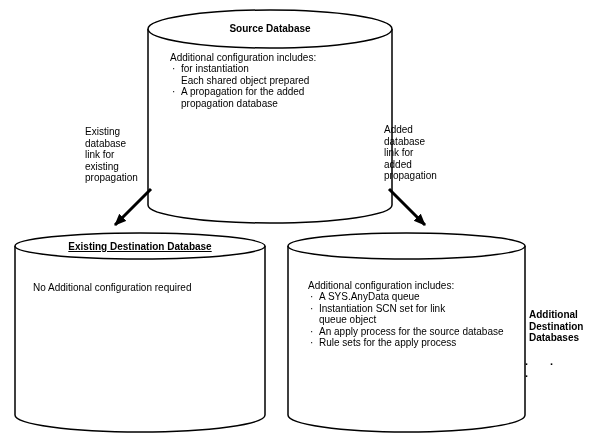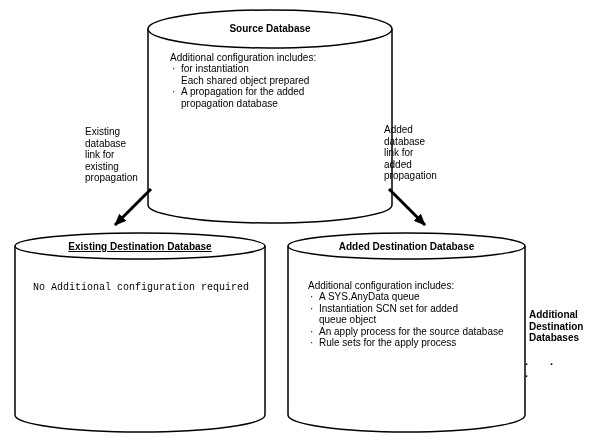--- a/index.html
+++ b/index.html
@@ -79,36 +79,35 @@
 
   <div class="link-label" style="left:384px; top:124px; width:75px;">
     <div>Added</div>
     <div>database</div>
     <div>link for</div>
     <div>added</div>
     <div>propagation</div>
   </div>
 
   <div class="ttl" style="left:15px; top:241px; width:250px;text-decoration:underline;">Existing Destination Database</div>
-  <div class="txt" style="left:33px; top:282px; width:220px;font-family:Liberation Mono, monospace;">No Additional configuration required</div>
+  <div class="txt" style="left:33px; top:282px; width:220px;">No Additional configuration required</div>
 
-  <div class="ttl" style="left:288px; top:241px; width:237px;">Added Destination Database</div>
 
   <div class="txt cfg" style="left:308px; top:280px; width:215px;">
     <div>Additional configuration includes:</div>
     <div class="item">
       <span class="marker">·</span>
       <div>
         <div>A SYS.AnyData queue</div>
       </div>
     </div>
     <div class="item">
       <span class="marker">·</span>
       <div>
-        <div>Instantiation SCN set for added</div>
+        <div>Instantiation SCN set for link</div>
         <div>queue object</div>
       </div>
     </div>
     <div class="item">
       <span class="marker">·</span>
       <div>
         <div>An apply process for the source database</div>
       </div>
     </div>
     <div class="item">

